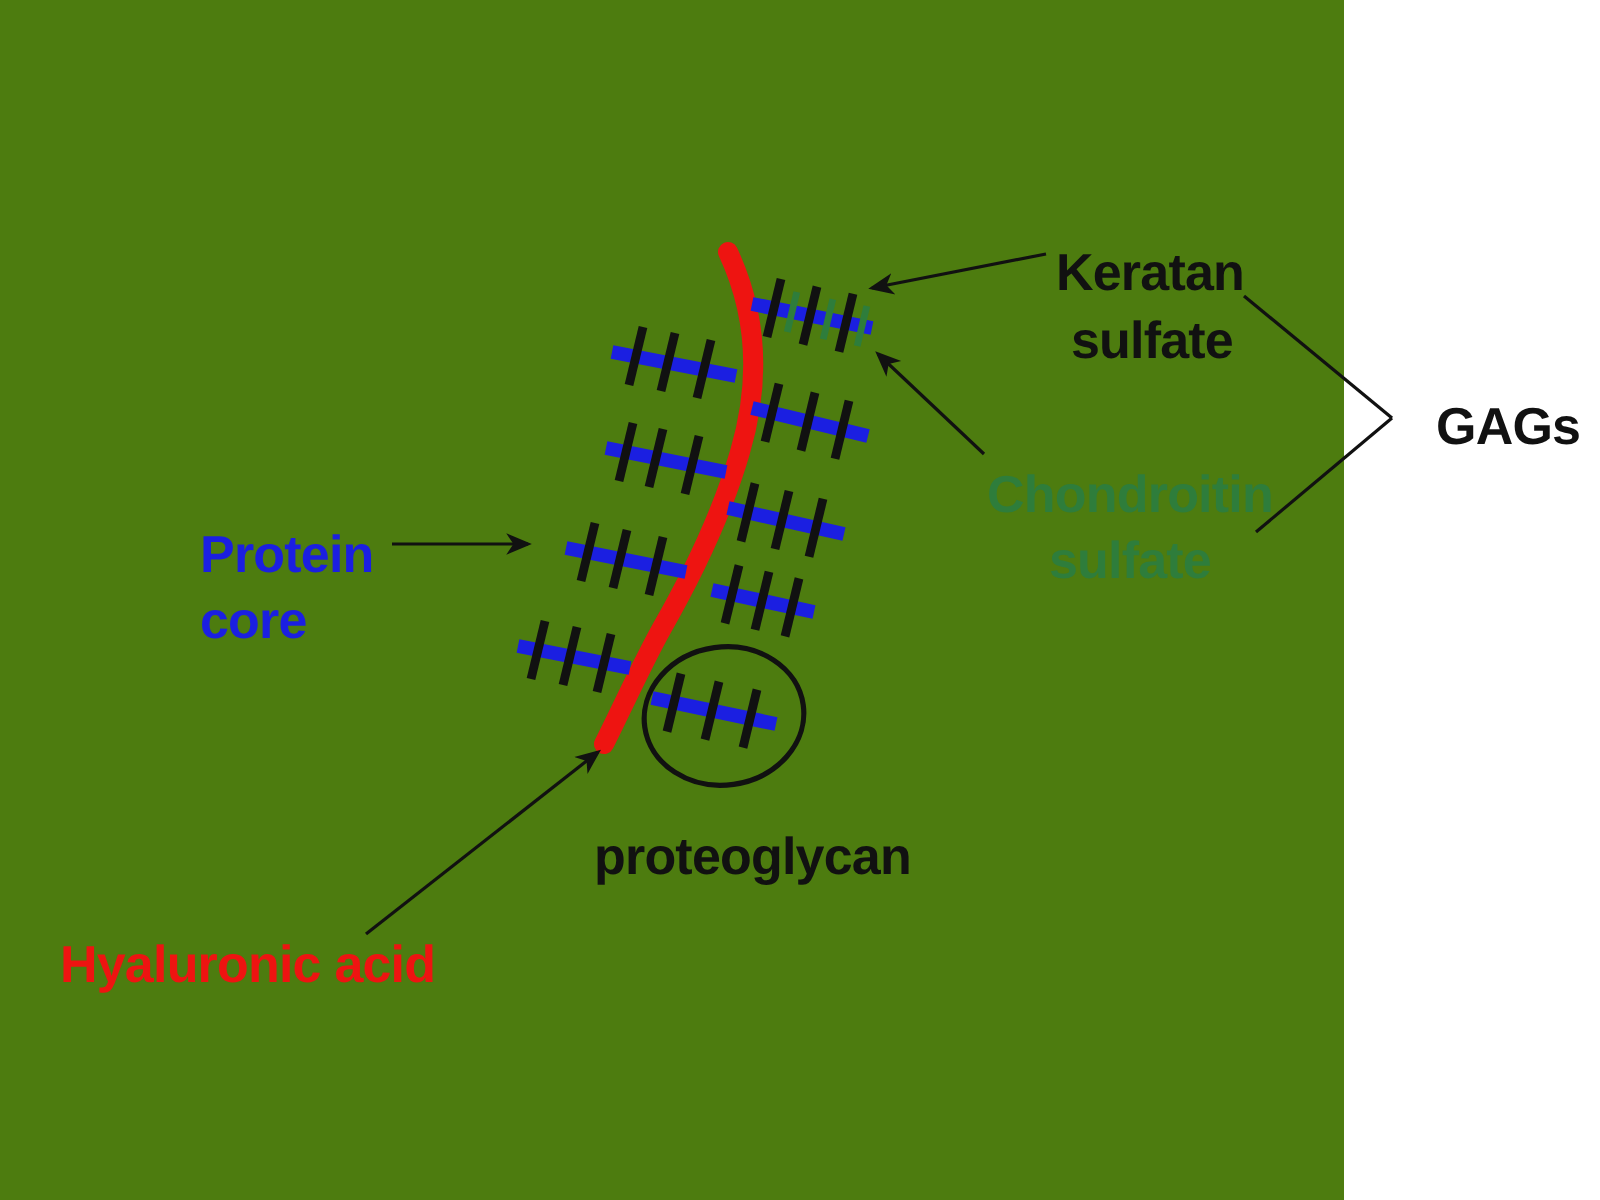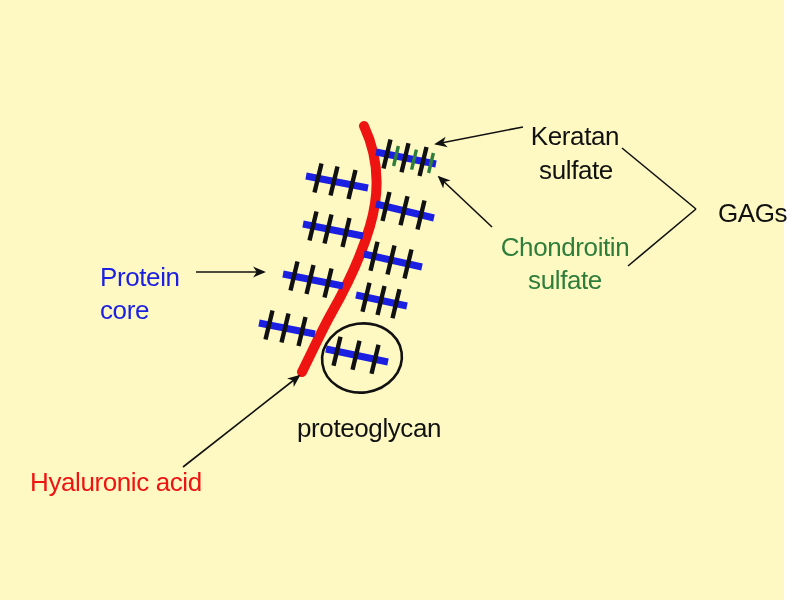--- a/index.html
+++ b/index.html
@@ -6,23 +6,24 @@
     margin: 0;
     padding: 0;
     background: #ffffff;
     width: 800px;
     height: 600px;
     overflow: hidden;
     font-family: "Liberation Sans", sans-serif;
   }
   .stage {
     position: relative;
-    width: 784px;
+    width: 672px;
     height: 600px;
-    background: #fef9c3;
+    background: #4d7c0f;
+    font-weight: bold;
   }
   svg { display: block; }
   
   .pc-line   { stroke: #1b1fe1; stroke-width: 7; fill: none; }
   .gag-tick  { stroke: #111111; stroke-width: 4.4; fill: none; }
   .ks-tick   { stroke: #2e7d3b; stroke-width: 3.4; fill: none; }
   .ha-curve  { stroke: #ee1411; stroke-width: 10; fill: none;
                stroke-linecap: round; }
   .ann-line  { stroke: #111111; stroke-width: 1.6; fill: none; }
   .pg-circle { stroke: #111111; stroke-width: 2.6; fill: none; }

